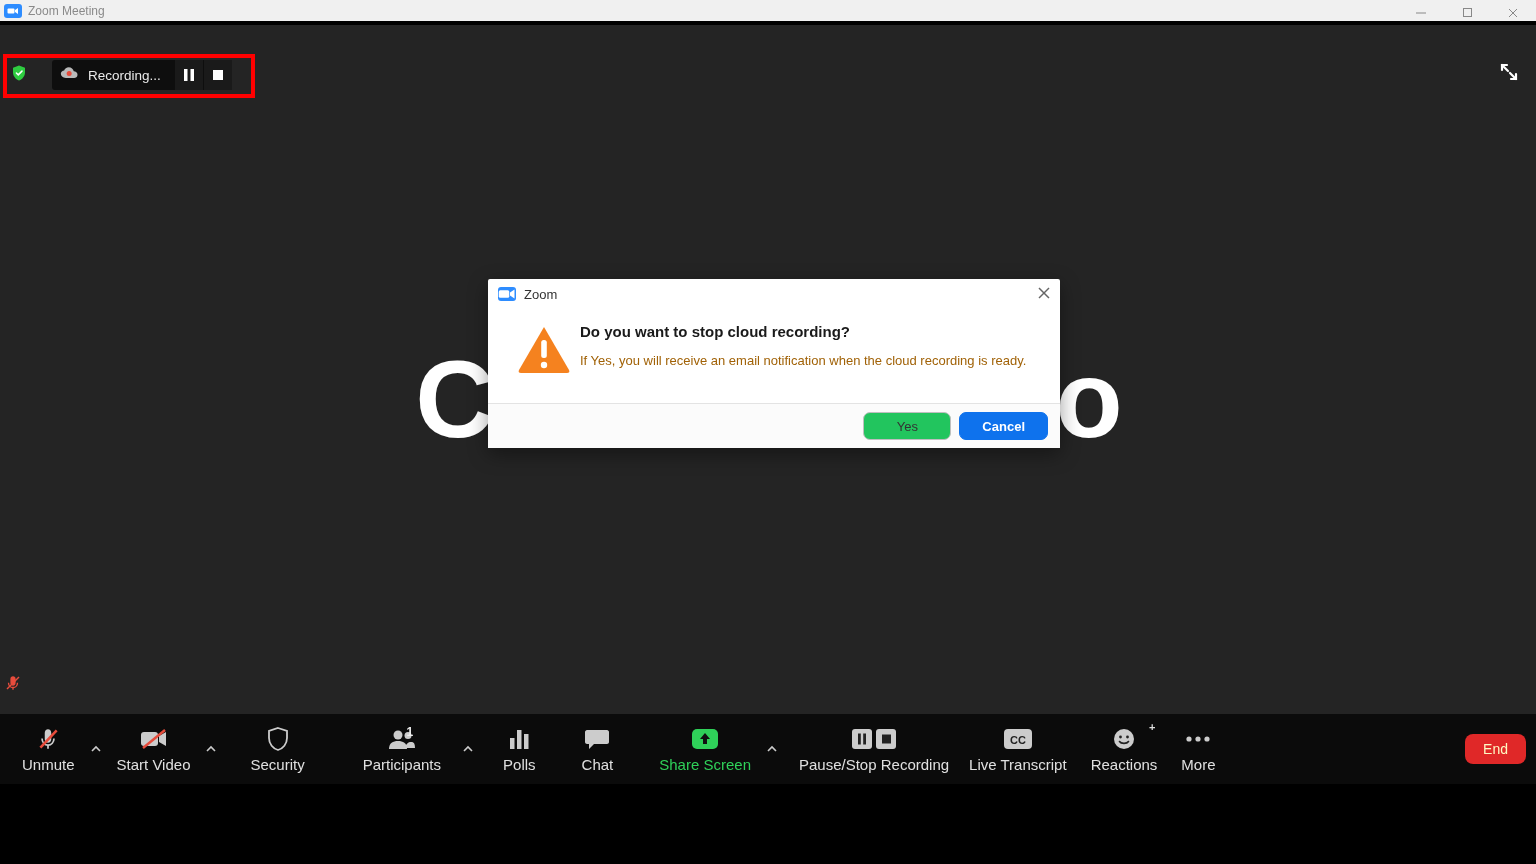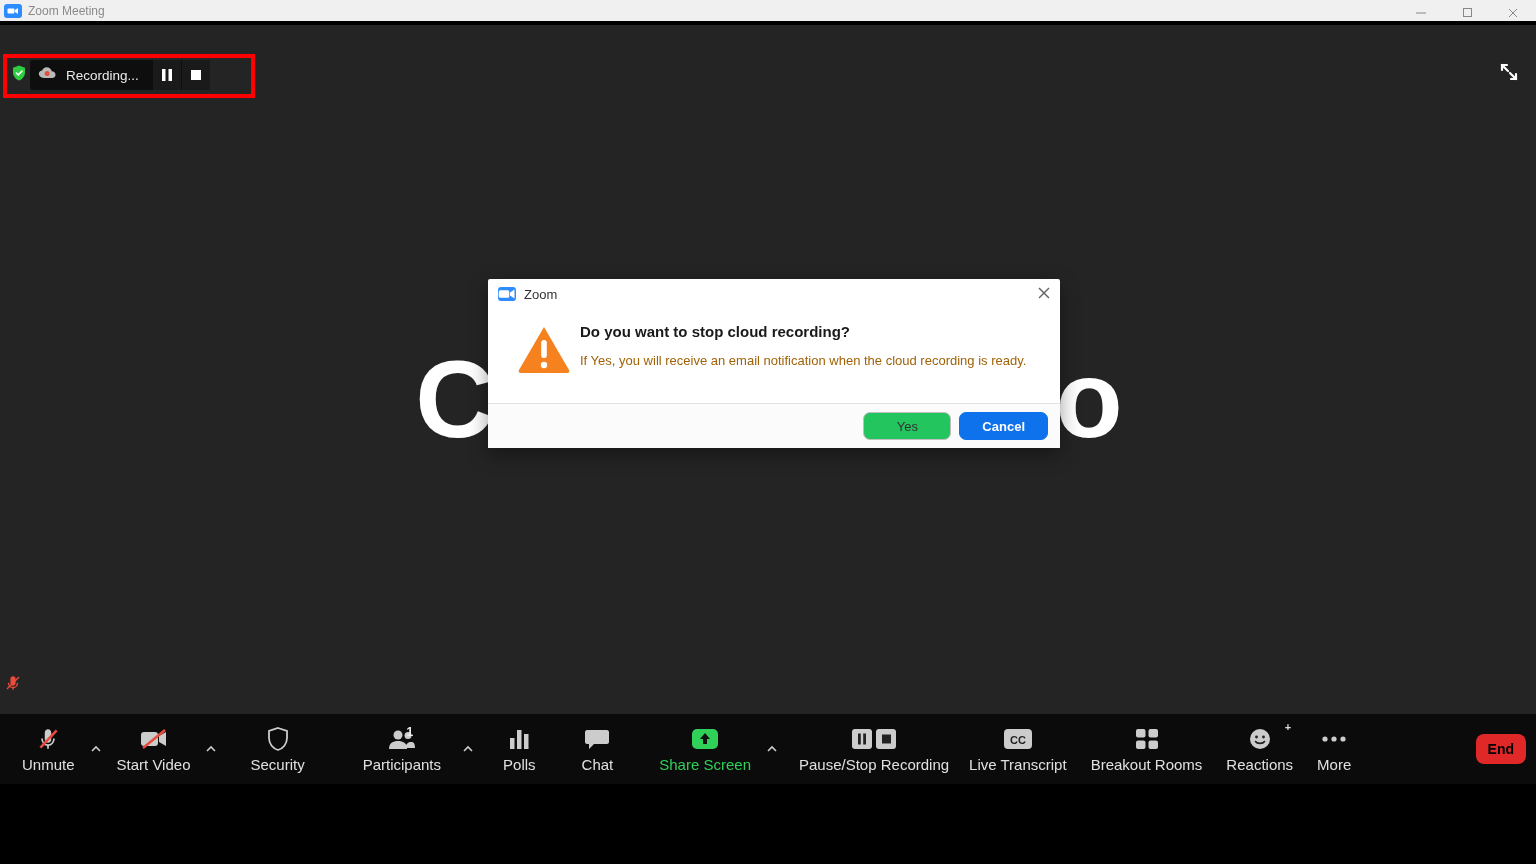--- a/index.html
+++ b/index.html
@@ -13,21 +13,21 @@
   .win-controls { position: absolute; right: 0; top: 0; display: flex; height: 25px; }
   .win-controls .wc { width: 46px; display: flex; align-items: center; justify-content: center; color: #7a7a7a; cursor: pointer; }
   .win-controls .wc svg { stroke: #888; stroke-width: 1; fill: none; }
 
   
   .stage { position: absolute; top: 25px; left: 0; right: 0; bottom: 80px; background: #242424; }
   .participant-name { position: absolute; top: 310px; left: 0; right: 0; text-align: center; color: #fff; font-size: 110px; font-weight: 700; letter-spacing: -2px; }
 
   
   .highlight-box { position: absolute; top: 29px; left: 3px; width: 252px; height: 44px; border: 4px solid #ff0000; z-index: 5; }
-  .status-row { position: absolute; top: 35px; left: 10px; display: flex; align-items: center; gap: 2px; z-index: 6; }
+  .status-row { position: absolute; top: 35px; left: 10px; display: flex; align-items: center; gap: 24px; z-index: 6; }
   .shield { width: 18px; height: 18px; }
   .rec-badge { display: flex; align-items: center; background: #0e0e0e; border-radius: 3px; height: 30px; padding: 0 0 0 8px; }
   .rec-badge .cloud { width: 20px; height: 14px; margin-right: 8px; }
   .rec-badge .rec-text { color: #eaeaea; font-size: 13.5px; margin-right: 14px; }
   .rec-badge .rbtn { width: 28px; height: 30px; display: flex; align-items: center; justify-content: center; background: #1a1a1a; cursor: pointer; }
   .rec-badge .rbtn + .rbtn { margin-left: 1px; }
 
   .fullscreen-btn { position: absolute; top: 38px; right: 18px; color: #fff; cursor: pointer; }
   .muted-indicator { position: absolute; left: 4px; bottom: 88px; }
   .muted-indicator svg { width: 18px; height: 18px; }
@@ -48,21 +48,21 @@
   .btn-secondary { background: #22c55e; border: 1px solid #bfbfbf; color: #333; min-width: 88px; }
   .btn-primary { background: #0e72ed; color: #fff; font-weight: 700; border: 1px solid #0e72ed; min-width: 88px; }
 
   
   .toolbar { position: absolute; bottom: 80px; left: 0; right: 0; height: 70px; background: rgba(10,10,10,0.96); display: flex; align-items: center; padding: 0 10px; color: #ddd; }
   .tb-item { display: flex; flex-direction: column; align-items: center; justify-content: center; height: 60px; cursor: pointer; position: relative; padding: 0 12px; }
   .tb-item .ic { height: 26px; display: flex; align-items: center; justify-content: center; }
   .tb-item .lbl { font-size: 15px; color: #e0e0e0; margin-top: 4px; white-space: nowrap; }
   .tb-caret { width: 18px; display: flex; align-items: center; justify-content: center; cursor: pointer; height: 60px; }
   .share .lbl { color: #2fd159; text-align: center; }
-  .end-btn { margin-left: auto; background: #e02828; color: #000000; font-weight: 700; font-size: 14px; padding: 7px 12px; border-radius: 8px; cursor: pointer; }
+  .end-btn { margin-left: auto; background: #e02828; color: #fef9c3; font-weight: 400; font-size: 14px; padding: 7px 18px; border-radius: 8px; cursor: pointer; }
   .pcount { position: absolute; top: 6px; left: 54%; font-size: 12px; color: #eee; font-weight: 600; }
   .react-plus { position: absolute; top: 2px; right: 14px; font-size: 11px; color: #ddd; font-weight: 700; }
 
   .black-footer { position: absolute; bottom: 0; left: 0; right: 0; height: 80px; background: #000; }
 </style>
 </head>
 <body>
 
 <div class="title-bar">
   <span class="zoom-icon">
@@ -305,31 +305,20 @@
   <div class="tb-item">
     <span class="ic">
       <svg width="30" height="22" viewBox="0 0 30 22">
           <rect x="1" y="1" width="28" height="20" rx="4" fill="#ccc"></rect>
           <text x="15" y="15.5" text-anchor="middle" font-size="11" font-weight="700" fill="#222" font-family="Arial">CC</text>
         </svg>
     </span>
     <span class="lbl">Live Transcript</span>
   </div>
 
-  <div class="tb-item">
-    <span class="ic">
-      <svg width="24" height="22" viewBox="0 0 24 22">
-          <rect x="1" y="1" width="9.5" height="8.5" rx="2" fill="#ccc"></rect>
-          <rect x="13.5" y="1" width="9.5" height="8.5" rx="2" fill="#ccc"></rect>
-          <rect x="1" y="12.5" width="9.5" height="8.5" rx="2" fill="#ccc"></rect>
-          <rect x="13.5" y="12.5" width="9.5" height="8.5" rx="2" fill="#ccc"></rect>
-        </svg>
-    </span>
-    <span class="lbl">Breakout Rooms</span>
-  </div>
 
   <div class="tb-item" style="position:relative">
     <span class="ic">
       <svg width="24" height="24" viewBox="0 0 24 24">
           <circle cx="12" cy="12" r="10" fill="#ccc"></circle>
           <circle cx="8.5" cy="10" r="1.4" fill="#222"></circle>
           <circle cx="15.5" cy="10" r="1.4" fill="#222"></circle>
           <path d="M7.5 14.5 C9 17 15 17 16.5 14.5" stroke="#222" stroke-width="1.6" fill="none" stroke-linecap="round"></path>
         </svg>
     </span>

